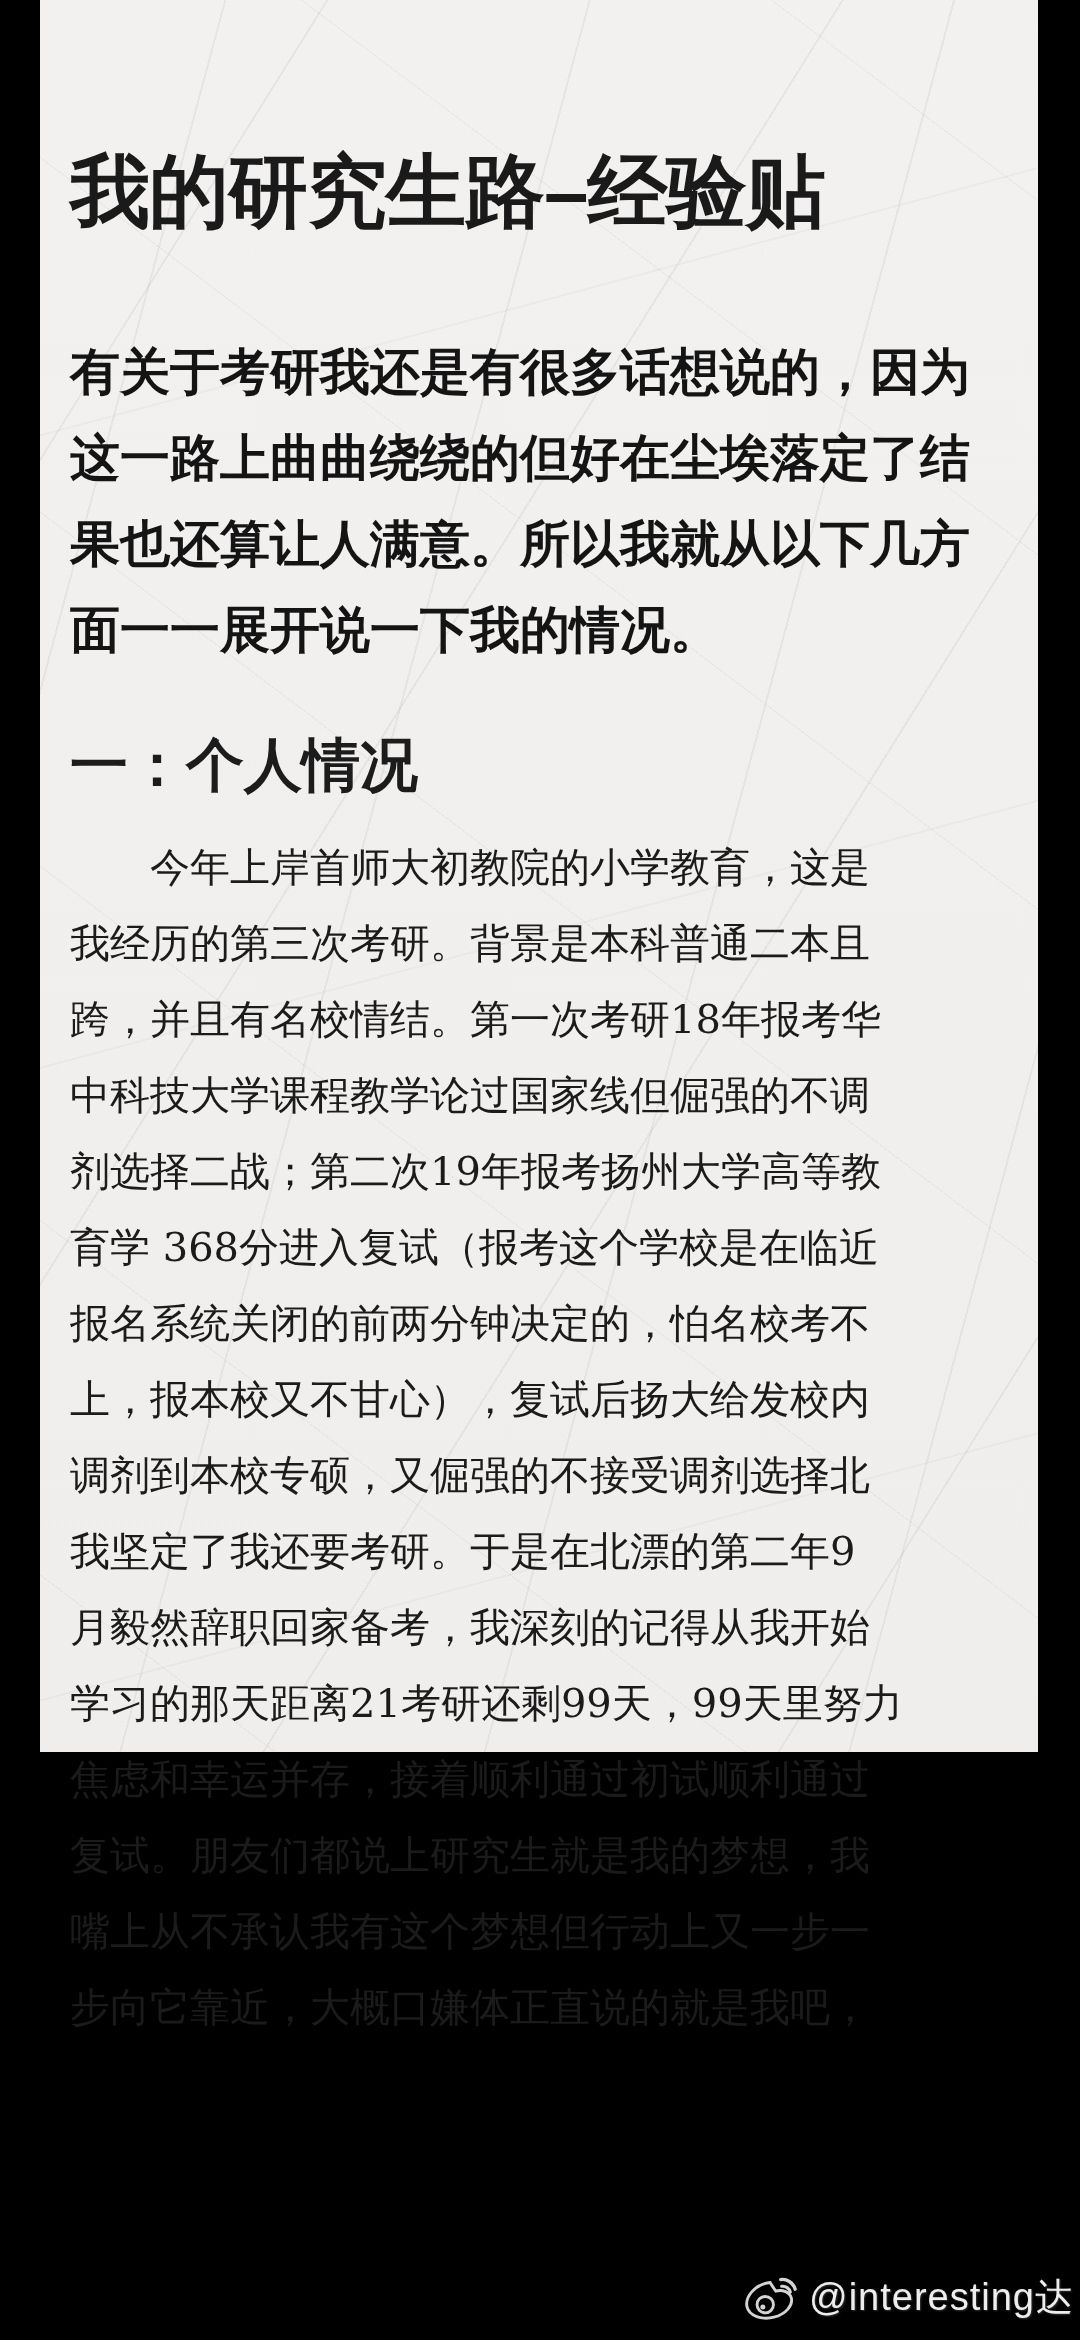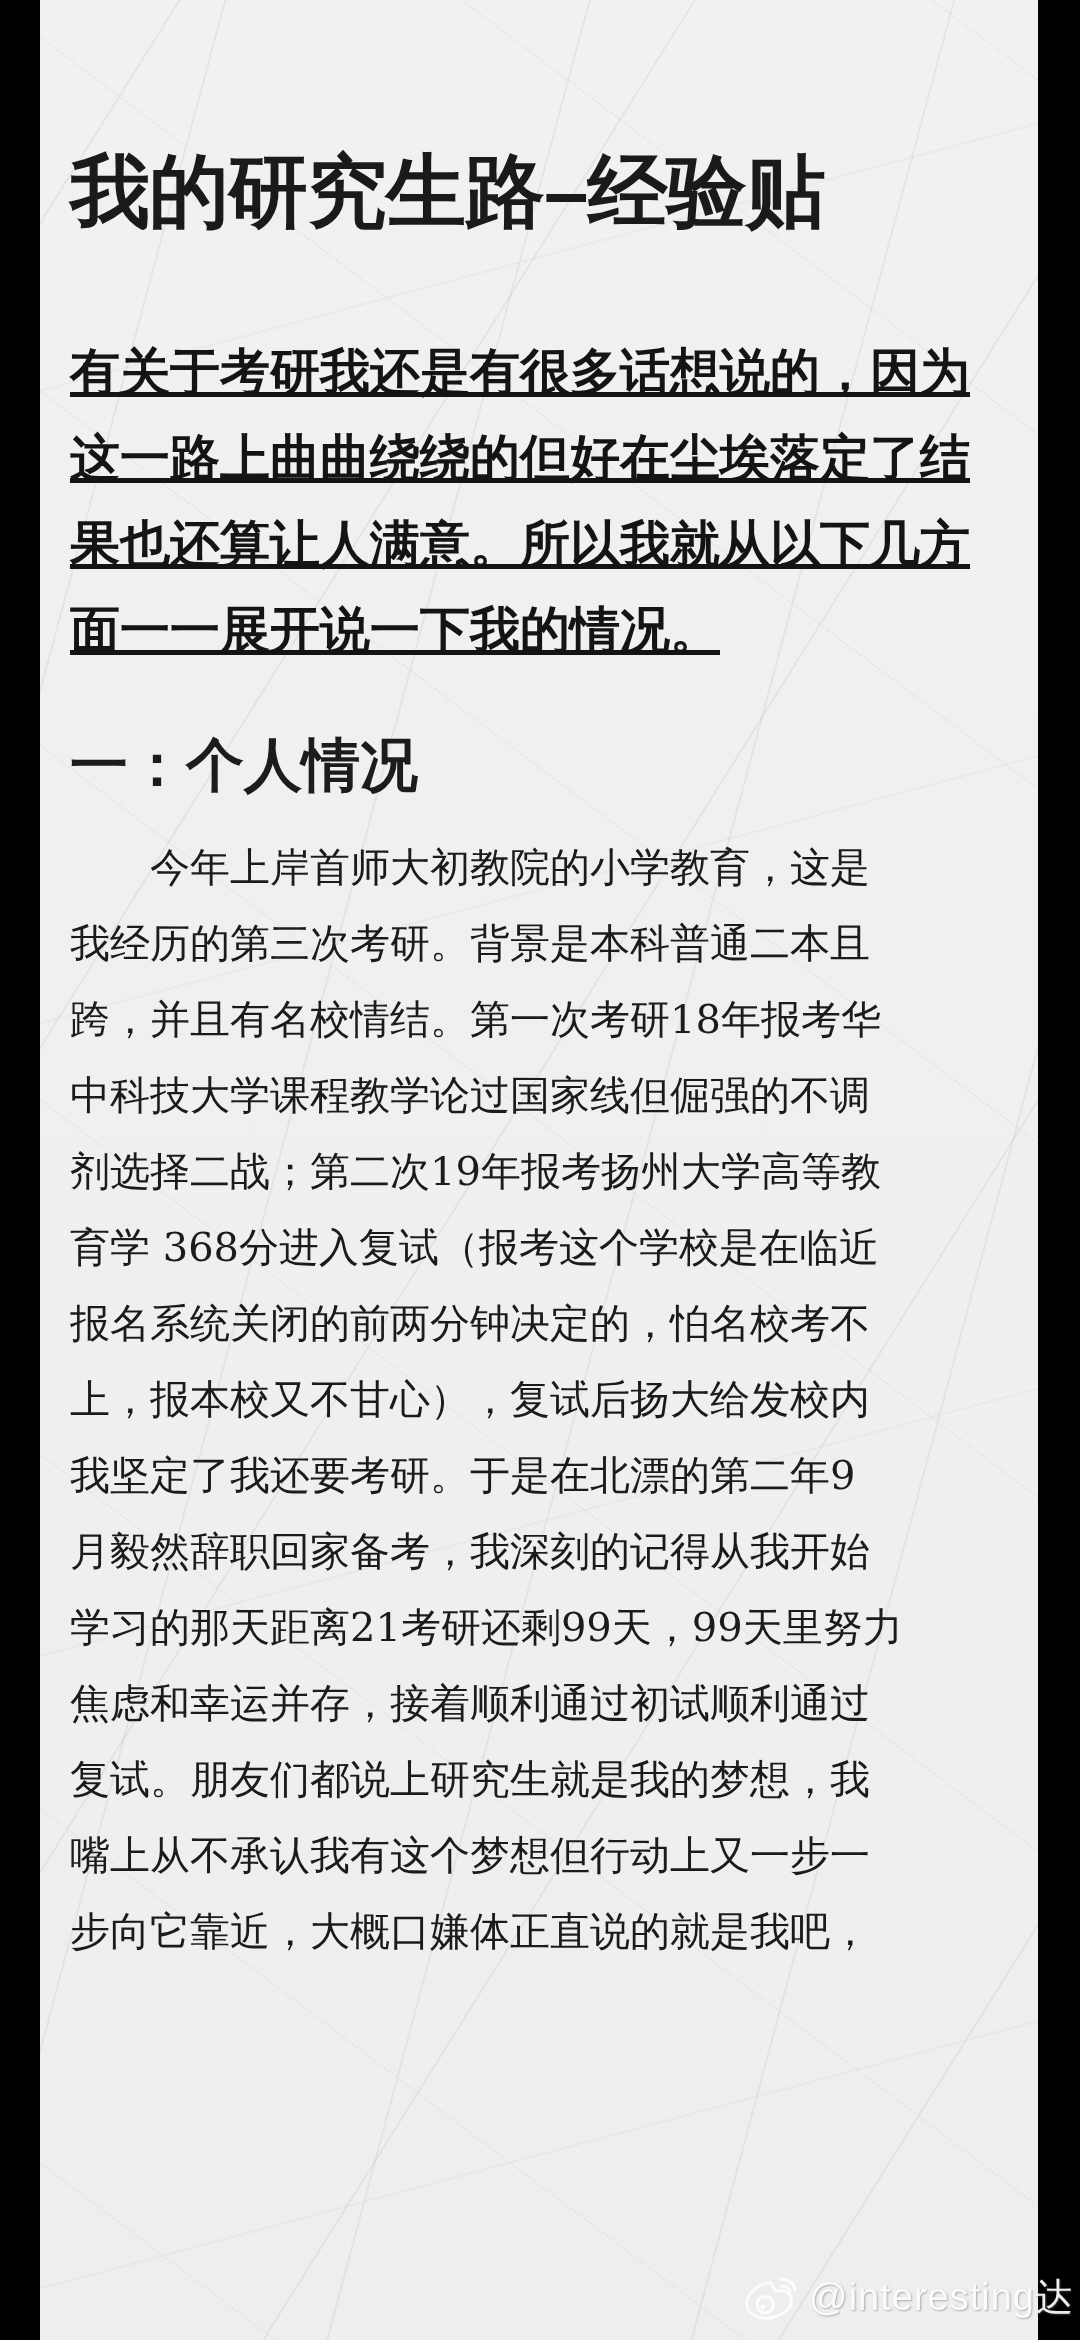--- a/index.html
+++ b/index.html
@@ -16,21 +16,21 @@
   }
   .black-bar {
     position: absolute; top: 0; bottom: 0;
     background: #000;
   }
   .black-bar.left  { left: 0; width: 40px; }
   .black-bar.right { right: 0; width: 42px; }
   .paper {
     position: absolute;
     left: 40px; top: 0;
-    width: 998px; height: 2340px;
+    width: 998px; height: 1752px;
     background-color: #f1f0ee;
     background-image:
       repeating-linear-gradient(105deg, transparent 0 178px, rgba(158,158,155,.14) 178px 180px, transparent 180px 352px),
       repeating-linear-gradient(37deg,  transparent 0 141px, rgba(150,150,147,.11) 141px 142px, transparent 142px 283px),
       repeating-linear-gradient(-58deg, transparent 0 219px, rgba(143,143,140,.12) 219px 221px, transparent 221px 437px),
       repeating-linear-gradient(-15deg, transparent 0 307px, rgba(165,165,162,.09) 307px 309px, transparent 309px 611px),
       linear-gradient(#f2f1ef, #efeeec);
     padding: 0 30px;
   }
   .page-title {
@@ -43,21 +43,20 @@
     color: #1a1a1a;
   }
   .intro { margin-top: 95px; }
   .intro-line {
     font-family: "DejaVu Serif", serif;
     font-weight: bold;
     font-size: 50px;
     line-height: 86px;
     color: #141414;
     white-space: nowrap;
-    text-decoration: underline;
   }
   .section-heading {
     margin-top: 62px;
     font-family: "Liberation Sans", sans-serif;
     font-weight: 900;
     font-size: 58px;
     line-height: 60px;
     color: #1c1c1c;
   }
   .body-text { margin-top: 34px; }
@@ -108,20 +107,21 @@
 
     <div class="body-text">
         <div class="body-line indent">今年上岸首师大初教院的小学教育，这是</div>
         <div class="body-line">我经历的第三次考研。背景是本科普通二本且</div>
         <div class="body-line">跨，并且有名校情结。第一次考研18年报考华</div>
         <div class="body-line">中科技大学课程教学论过国家线但倔强的不调</div>
         <div class="body-line">剂选择二战；第二次19年报考扬州大学高等教</div>
         <div class="body-line">育学 368分进入复试（报考这个学校是在临近</div>
         <div class="body-line">报名系统关闭的前两分钟决定的，怕名校考不</div>
         <div class="body-line">上，报本校又不甘心），复试后扬大给发校内</div>
+        <div class="body-line">调剂到本校专硕，又倔强的不接受调剂选择北</div>
         <div class="body-line">我坚定了我还要考研。于是在北漂的第二年9</div>
         <div class="body-line">月毅然辞职回家备考，我深刻的记得从我开始</div>
         <div class="body-line">学习的那天距离21考研还剩99天，99天里努力</div>
         <div class="body-line">焦虑和幸运并存，接着顺利通过初试顺利通过</div>
         <div class="body-line">复试。朋友们都说上研究生就是我的梦想，我</div>
         <div class="body-line">嘴上从不承认我有这个梦想但行动上又一步一</div>
         <div class="body-line">步向它靠近，大概口嫌体正直说的就是我吧，</div>
       </div>
 
   </div>

